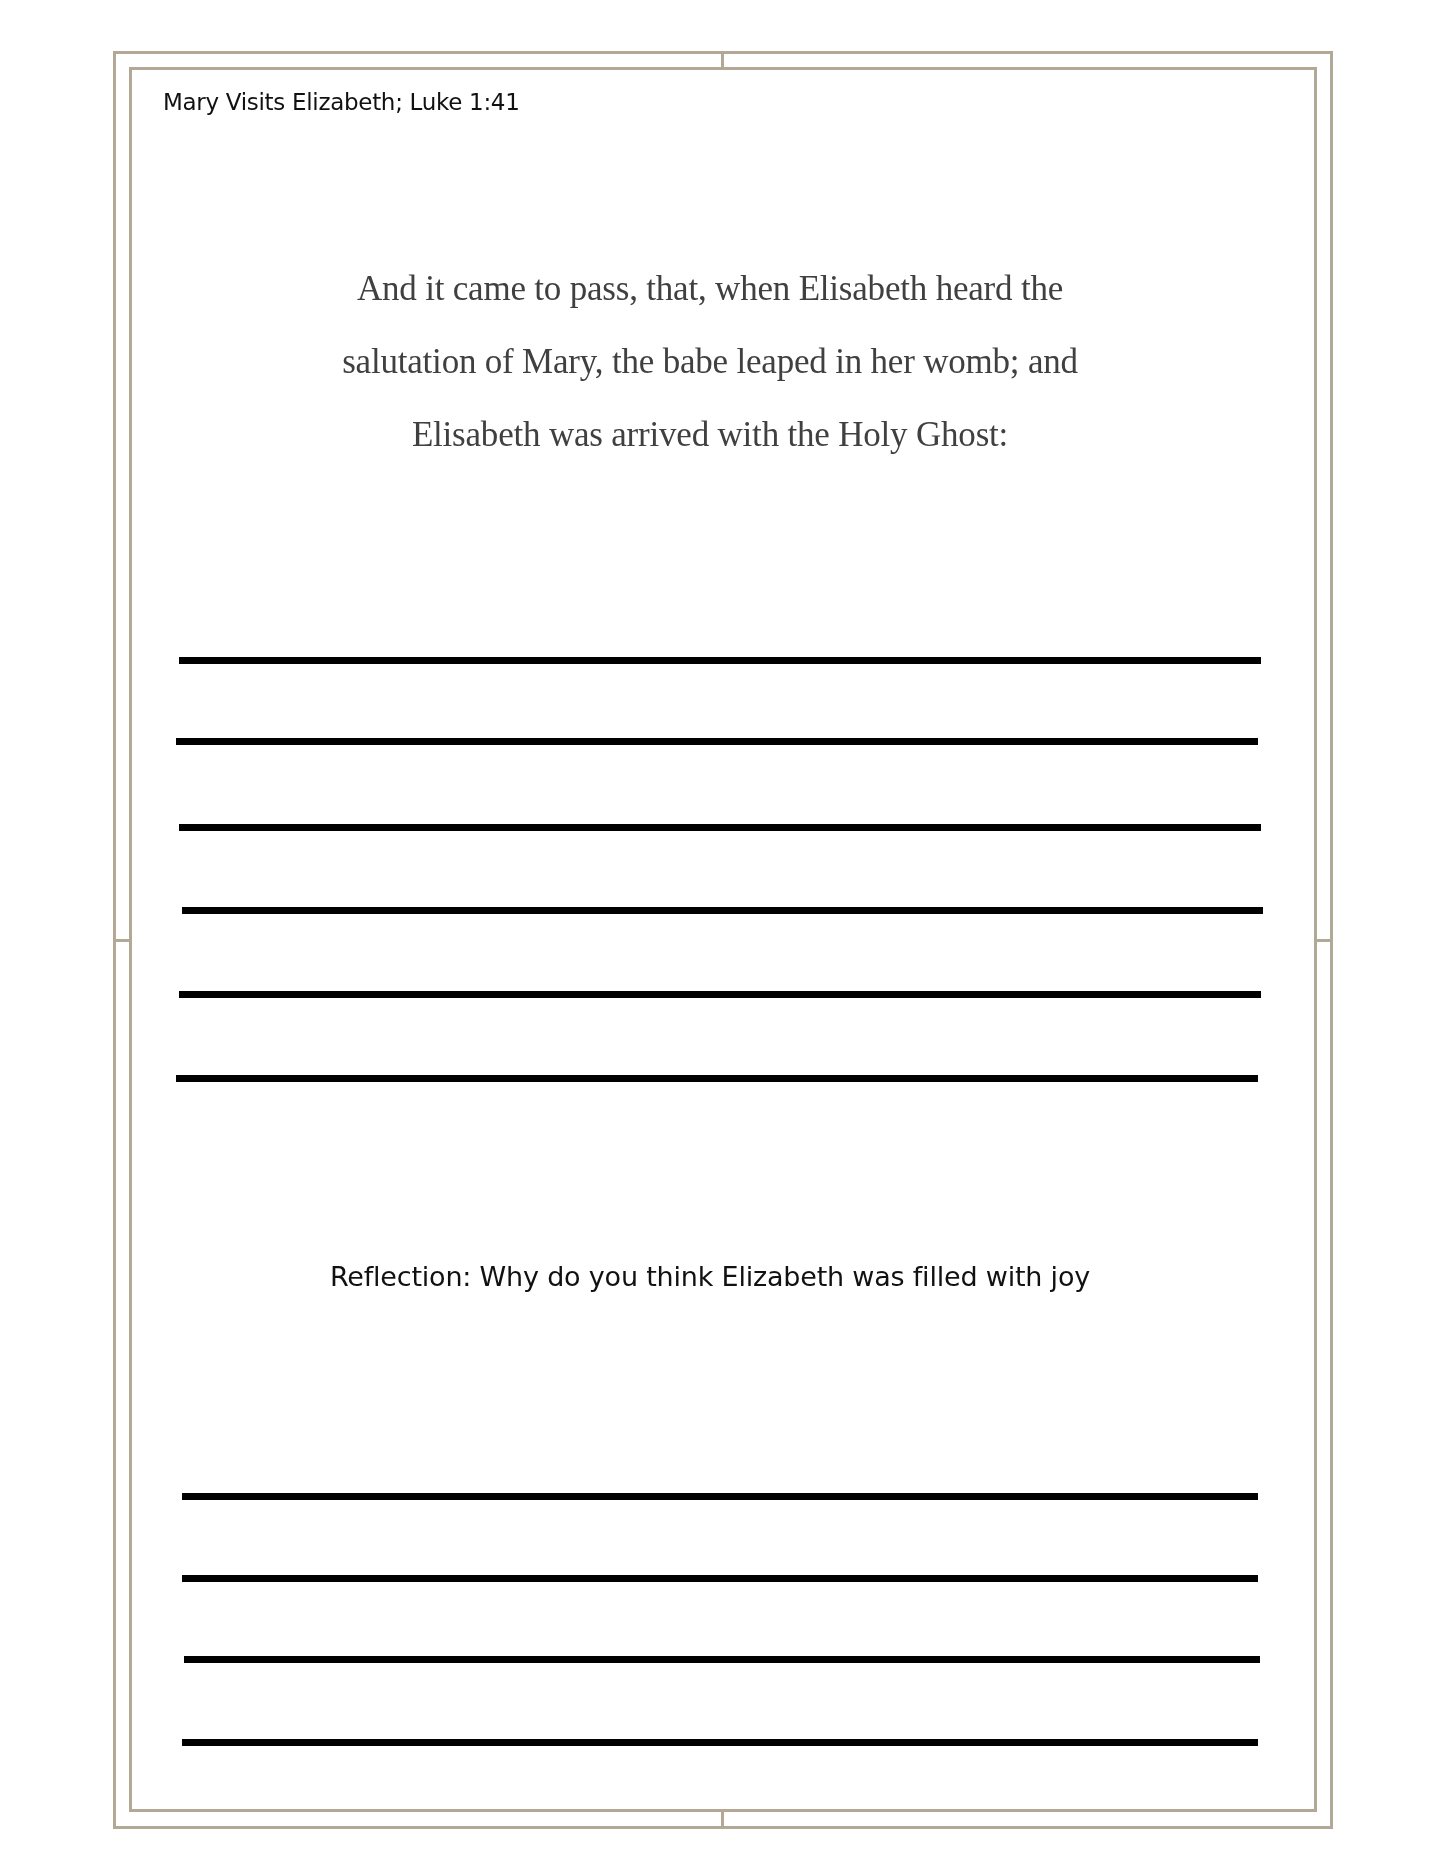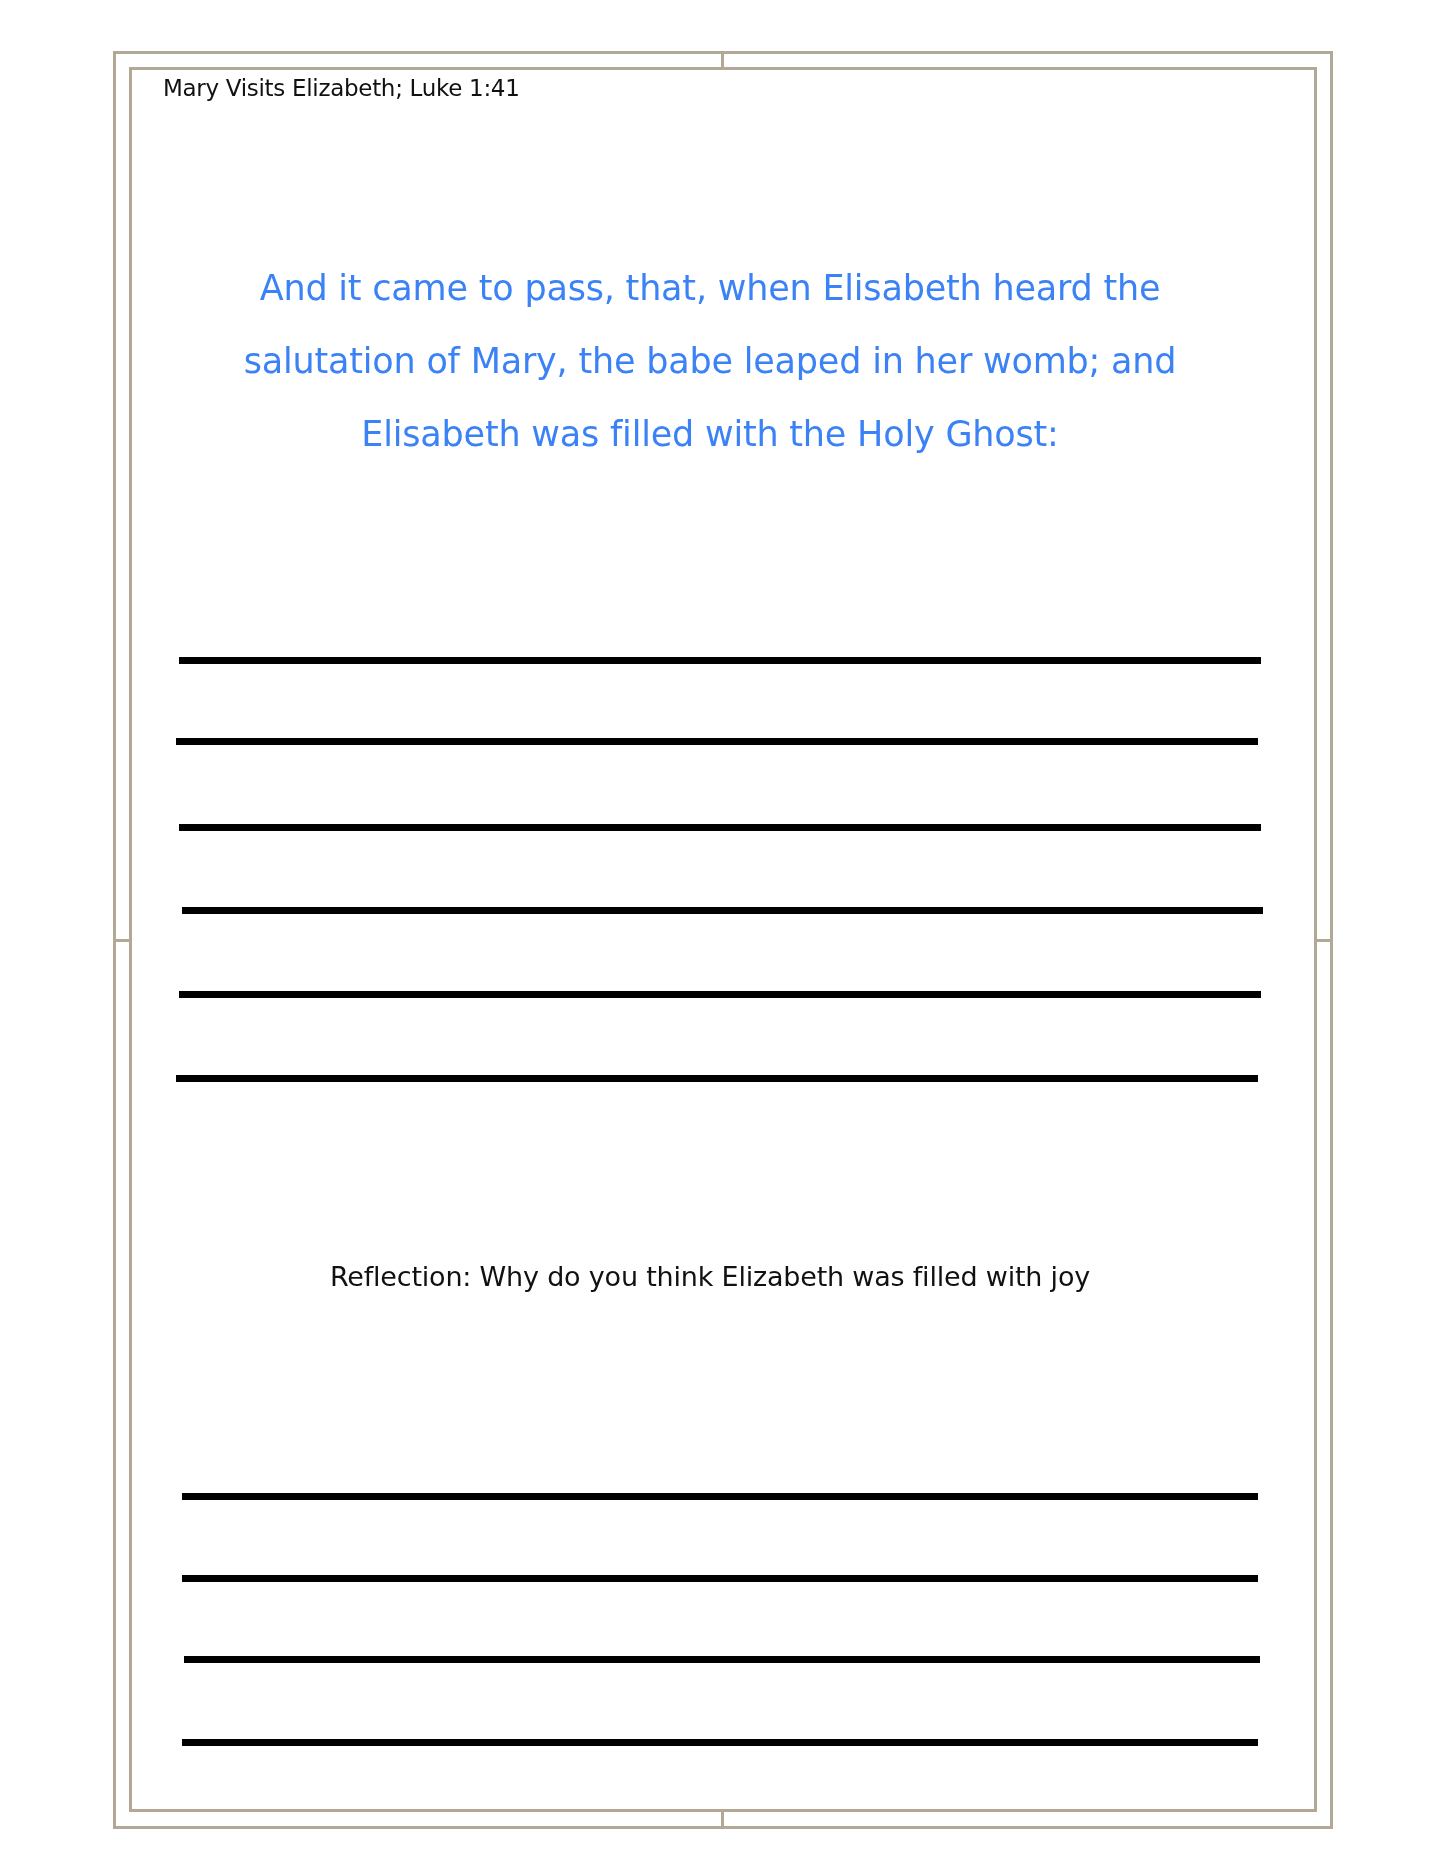--- a/index.html
+++ b/index.html
@@ -35,37 +35,38 @@
     .tick {
       position: absolute;
       background: #b3a895;
     }
     .tick-v { width: 3px; height: 17px; }
     .tick-h { width: 17px; height: 3px; }
 
     .header-title {
       position: absolute;
       left: 163px;
-      top: 75px;
+      top: 89px;
       font-size: 23px;
       letter-spacing: -0.3px;
       color: #111;
       white-space: nowrap;
     }
 
     .verse {
       position: absolute;
       left: 150px;
       width: 1120px;
       top: 252px;
       text-align: center;
       font-size: 35px;
       line-height: 73px;
-      color: #3b82f6;
+      color: #404040;
       letter-spacing: -0.2px;
+      font-family: Liberation Serif, serif;
     }
     .verse-line { display: block; white-space: nowrap; }
 
     .reflection {
       position: absolute;
       left: 150px;
       width: 1120px;
       top: 1240px;
       text-align: center;
       font-size: 27px;
@@ -90,21 +91,21 @@
 <div class="tick tick-v" style="left:721px; top:52px;"></div>
 <div class="tick tick-v" style="left:721px; top:1811px;"></div>
 <div class="tick tick-h" style="left:114px; top:939px;"></div>
 <div class="tick tick-h" style="left:1315px; top:939px;"></div>
 
 <div class="header-title">Mary Visits Elizabeth; Luke 1:41</div>
 
 <div class="verse">
   <span class="verse-line">And it came to pass, that, when Elisabeth heard the</span>
   <span class="verse-line">salutation of Mary, the babe leaped in her womb; and</span>
-  <span class="verse-line">Elisabeth was filled with the Holy Ghost:</span>
+  <span class="verse-line">Elisabeth was arrived with the Holy Ghost:</span>
 </div>
 
 <div>
   <div class="write-line" style="left:179px; top:657px; width:1082px;"></div>
   <div class="write-line" style="left:176px; top:738px; width:1082px;"></div>
   <div class="write-line" style="left:179px; top:824px; width:1082px;"></div>
   <div class="write-line" style="left:182px; top:907px; width:1081px;"></div>
   <div class="write-line" style="left:179px; top:991px; width:1082px;"></div>
   <div class="write-line" style="left:176px; top:1075px; width:1082px;"></div>
 </div>

